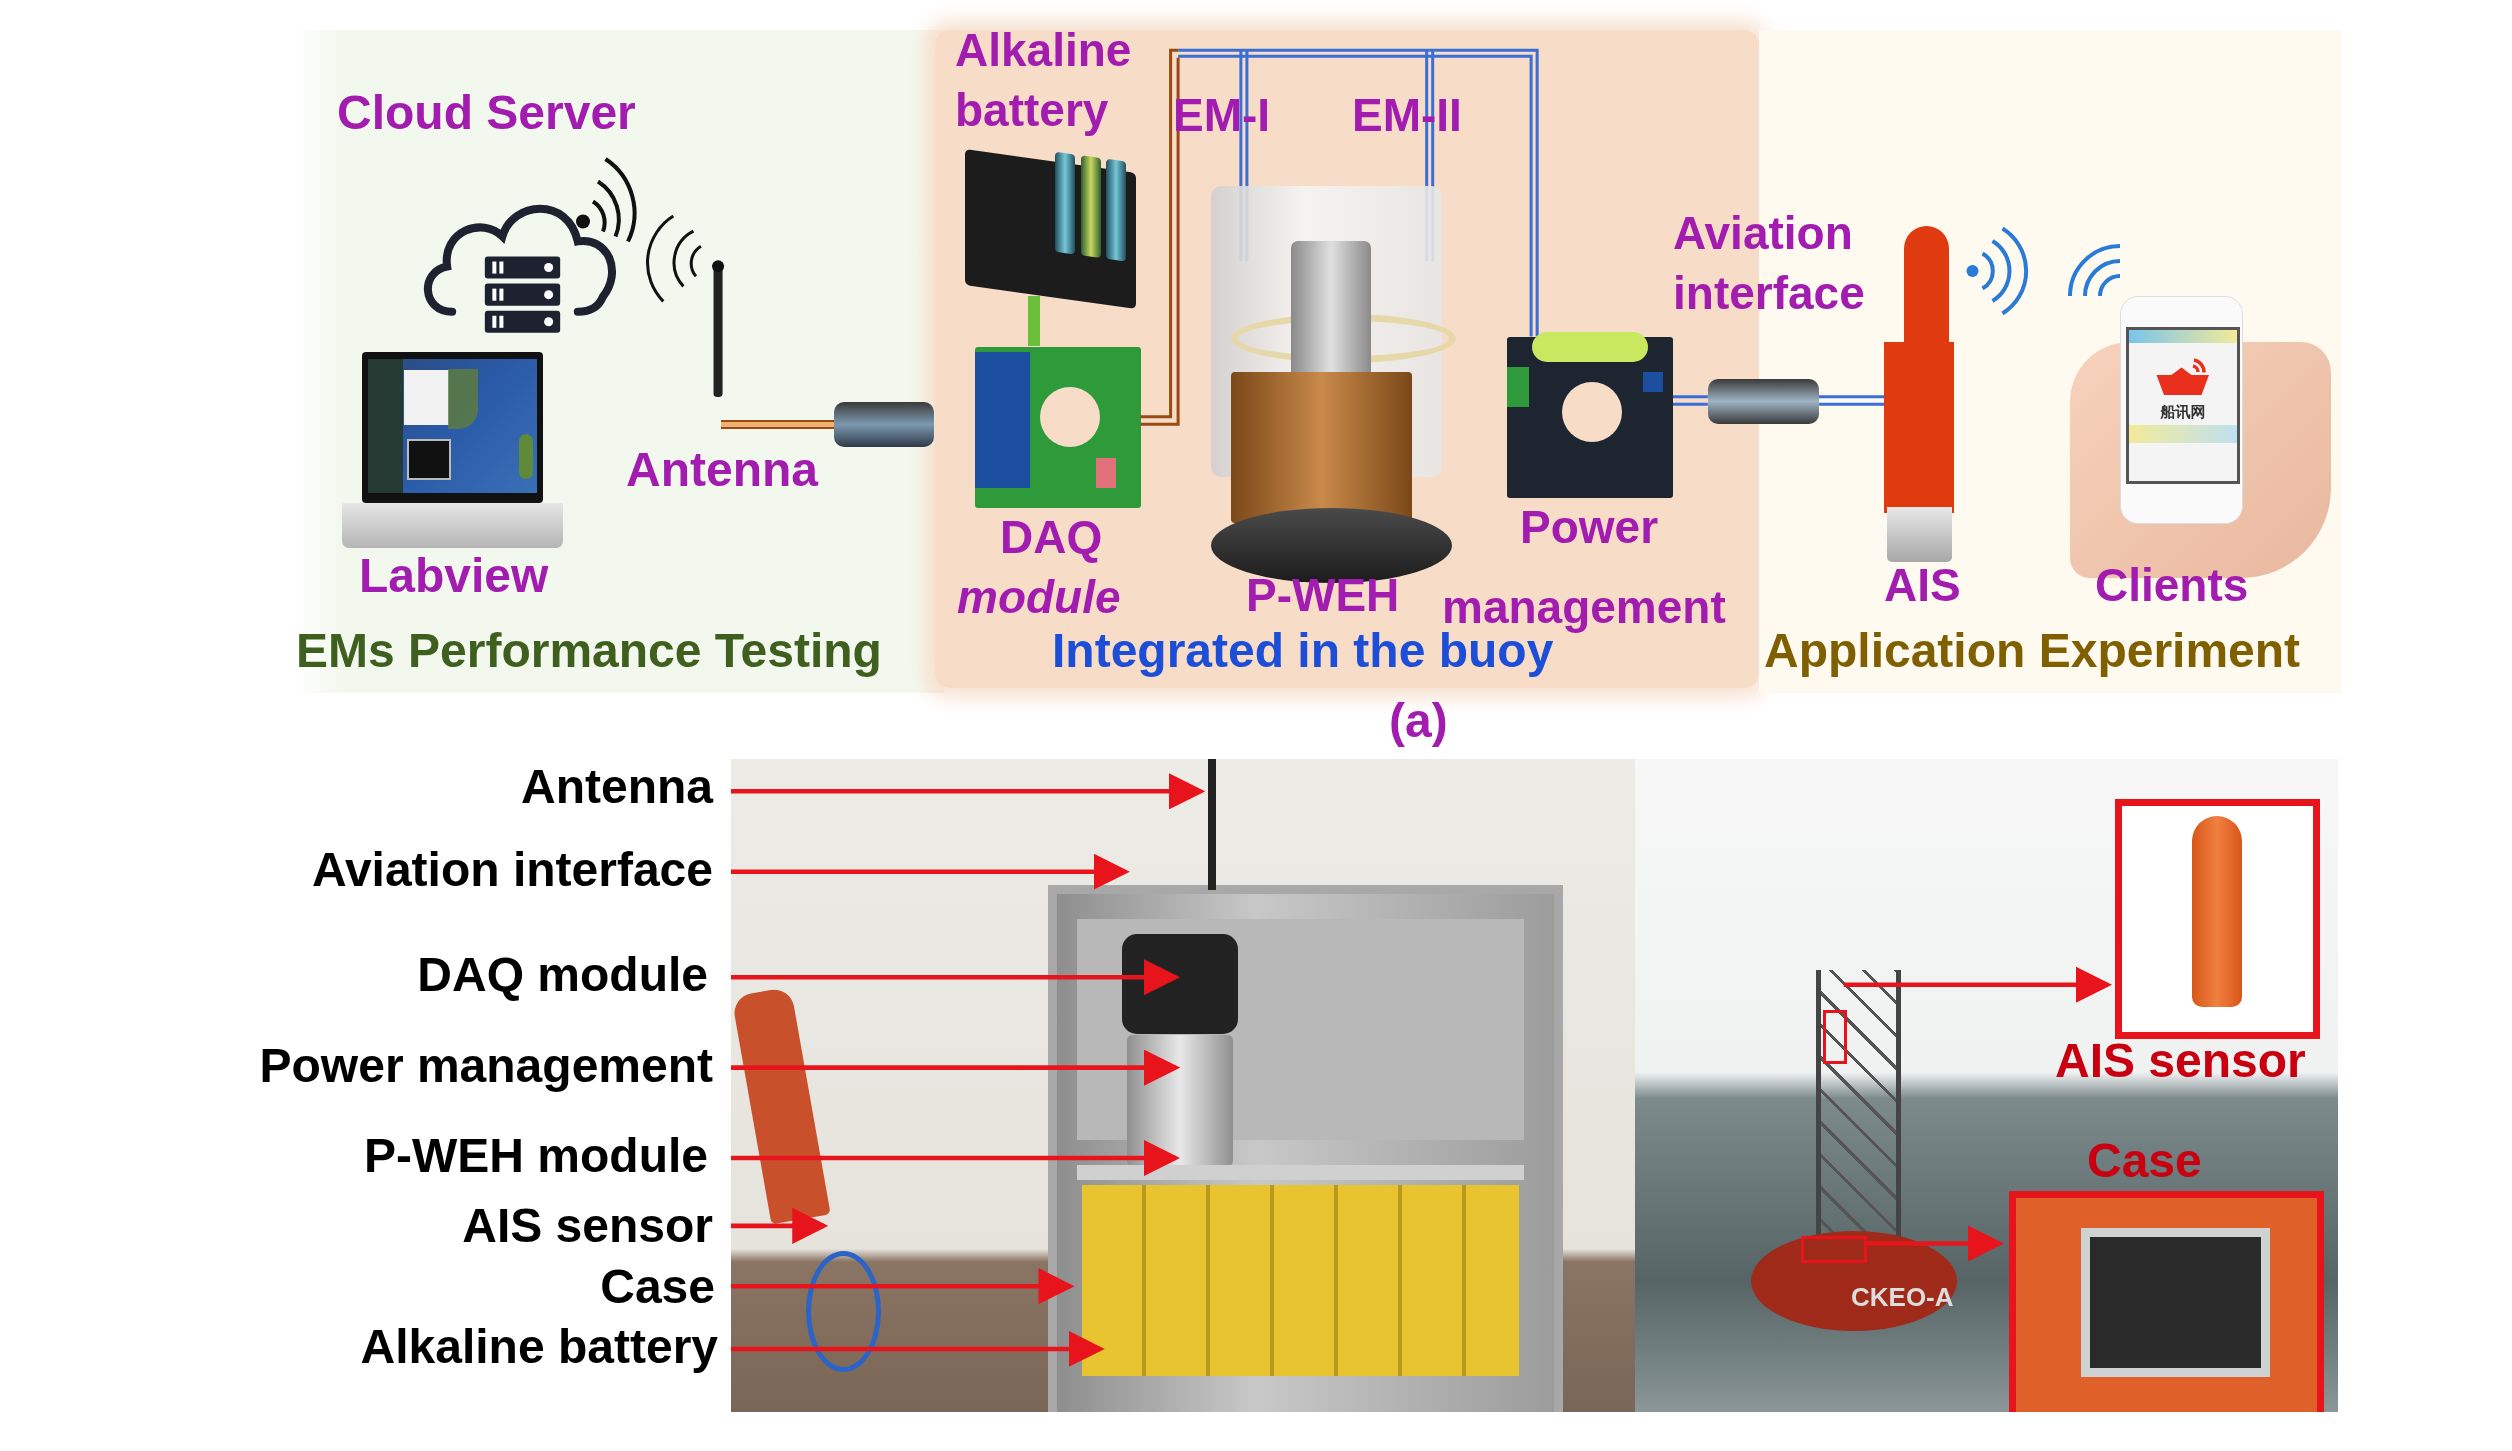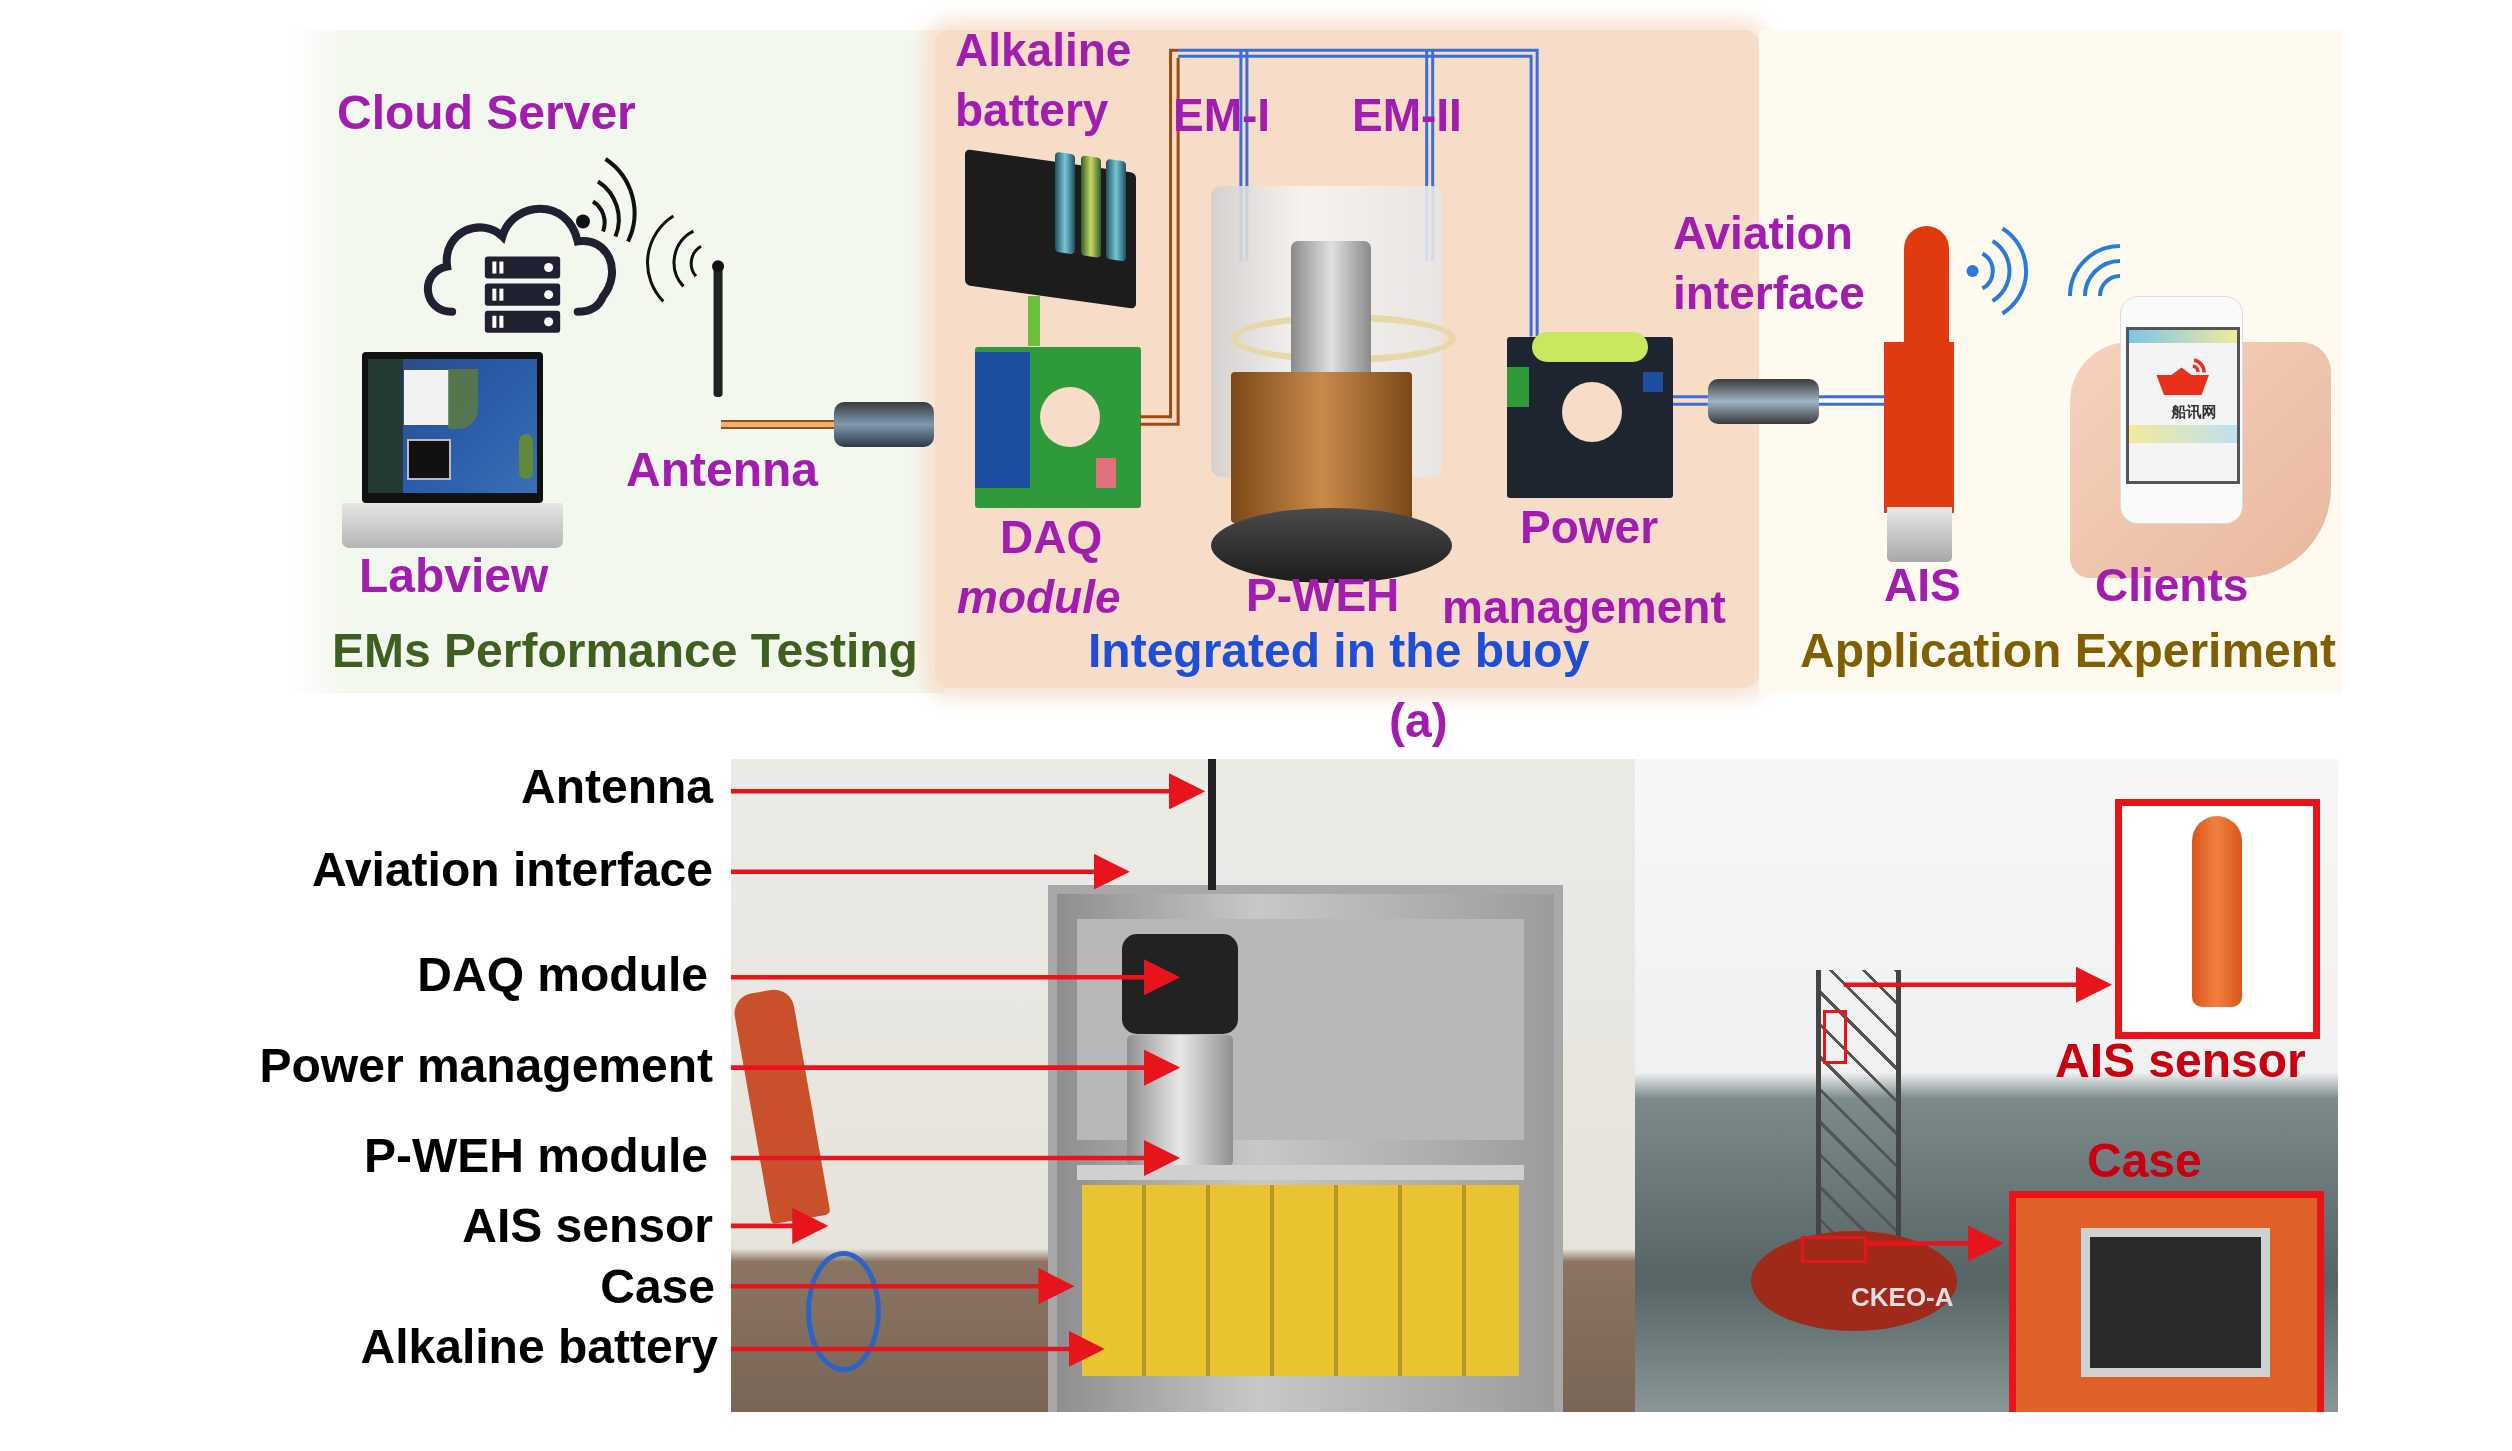--- a/index.html
+++ b/index.html
@@ -3,21 +3,21 @@
 <meta charset="utf-8">
 <style>
   html, body { margin:0; padding:0; background:#ffffff; }
   body { width:2539px; height:1451px; position:relative; overflow:hidden;
          font-family:"Liberation Sans", sans-serif; }
   .abs { position:absolute; }
   .lbl { position:absolute; font-weight:bold; color:#a21caf; white-space:nowrap;
          font-family:"Liberation Sans", sans-serif; }
   .zone { position:absolute; }
   .heading { position:absolute; font-weight:bold; white-space:nowrap; font-size:48px;
-             font-family:"Liberation Sans", sans-serif;margin-left:36px; }
+             font-family:"Liberation Sans", sans-serif; }
   .bl { font-size:46px; }
   .rlbl { position:absolute; font-weight:bold; font-size:48px; white-space:nowrap; text-align:right;
           font-family:"Liberation Sans", sans-serif; }
   svg { position:absolute; overflow:visible; }
 </style>
 </head>
 <body>
 
 <div>
 
@@ -172,21 +172,21 @@
   </svg>
   <div class="abs" style="left:2070px;top:342px;width:261px;height:236px;background:linear-gradient(135deg,#f7d2bc,#e8b89e);border-radius:60px 30px 90px 20px;"></div>
   <div class="abs" style="left:2120px;top:296px;width:121px;height:226px;background:#fafafa;border:1.5px solid #ddd;border-radius:18px;">
     <div class="abs" style="left:5px;top:30px;width:108px;height:151px;background:#f4f4f4;border:3px solid #555;">
       <div class="abs" style="left:0;top:0;width:108px;height:13px;background:linear-gradient(90deg,#7ac5ec,#f3ea9a);"></div>
       <svg style="left:25px;top:25px;" width="60" height="45" viewBox="0 0 120 90">
         <path d="M5 40 L35 40 L55 25 L75 40 L110 40 L95 80 L20 80 Z" fill="#e8301c"></path>
         <path d="M80 10 A25 25 0 0 1 100 35" fill="none" stroke="#e8301c" stroke-width="7"></path>
         <path d="M78 22 A12 12 0 0 1 88 34" fill="none" stroke="#e8301c" stroke-width="7"></path>
       </svg>
-      <div class="abs" style="left:0;top:73px;width:108px;text-align:center;font-size:15px;font-weight:bold;color:#333;font-family:'DejaVu Sans',sans-serif;padding-left:11px;">船讯网</div>
+      <div class="abs" style="left:0;top:73px;width:108px;text-align:center;font-size:15px;font-weight:bold;color:#333;font-family:'DejaVu Sans',sans-serif;">船讯网</div>
       <div class="abs" style="left:0;top:95px;width:108px;height:18px;background:linear-gradient(90deg,#f3ea9a,#bfe0f0);"></div>
     </div>
   </div>
   <div class="lbl bl" style="left:2095px;top:558px;">Clients</div>
 
   <div class="heading" style="left:1764px;top:623px;color:#7f5f00;">Application Experiment</div>
 </div>
 
 <div class="lbl" style="left:1389px;top:693px;font-size:48px;">(a)</div>
 

